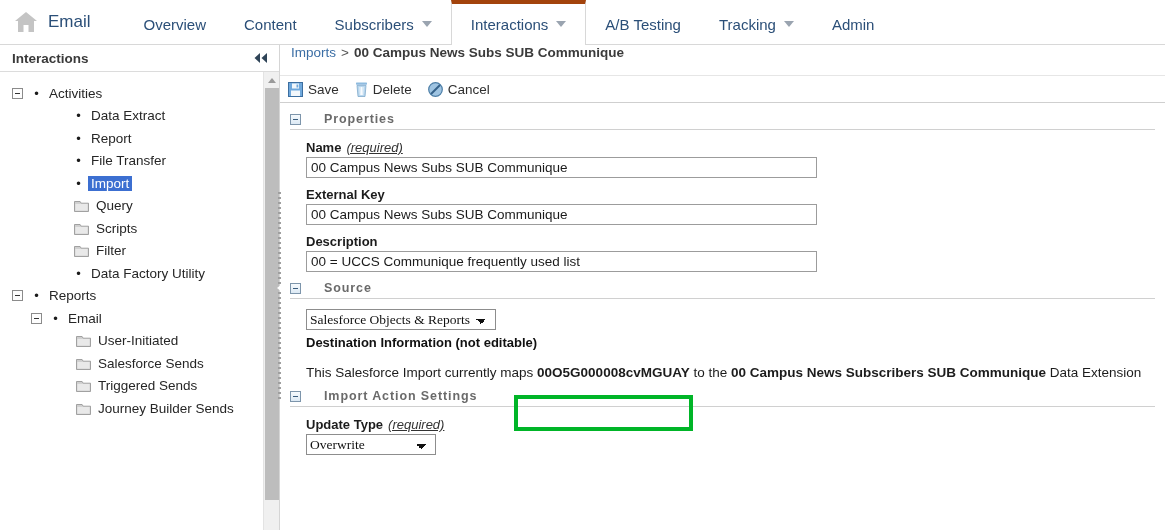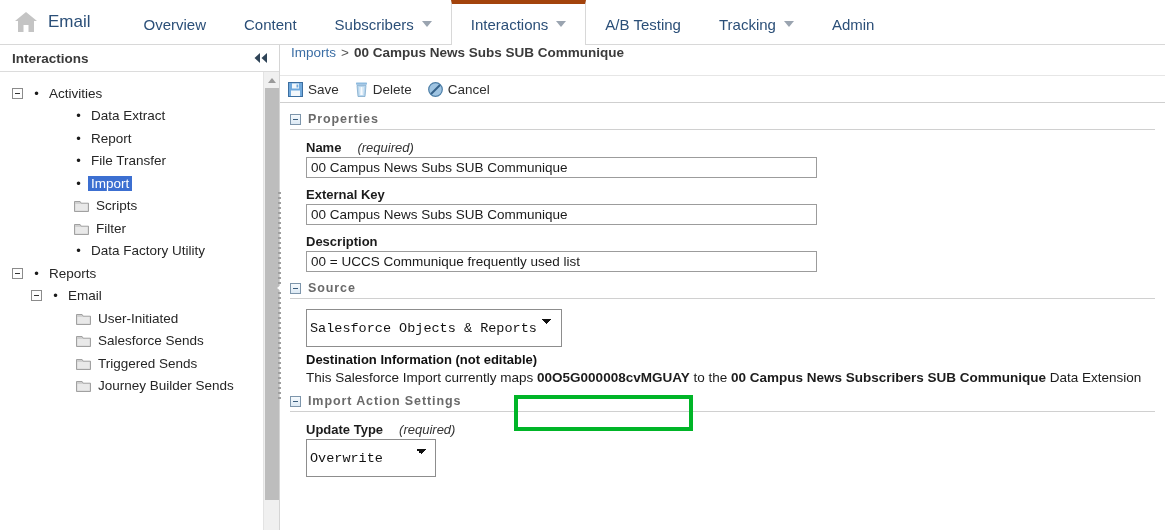--- a/index.html
+++ b/index.html
@@ -222,21 +222,21 @@
     color: #2f2f2f;
     cursor: pointer;
   }
   .tbtn svg { display: block; }
 
   .sec {
     margin: 9px 10px 0 10px;
   }
   .sec-head {
     display: flex; align-items: center;
-    gap: 7px;
+    gap: 23px;
     border-bottom: 1px solid #d0d0d0;
     padding-bottom: 3px;
   }
   .sec-toggle {
     width: 11px; height: 11px;
     border: 1px solid #7d95ab;
     background: linear-gradient(#f6fafd,#dce9f4);
     position: relative;
     cursor: pointer;
     flex: 0 0 11px;
@@ -258,36 +258,37 @@
   .fld-label {
     font-size: 13px;
     font-weight: bold;
     color: #1c1c1c;
     margin-bottom: 2px;
   }
   .fld-label em {
     font-weight: normal;
     font-style: italic;
     color: #333;
-    margin-left: 16px;
+    margin-left: 5px;
+    text-decoration: underline;
   }
   .txt {
     width: 511px; height: 21px;
     border: 1px solid #9c9c9c;
     padding: 0 4px;
     font-family: "Liberation Sans", sans-serif;
     font-size: 13.5px;
     color: #1b1b1b;
     background: #fff;
   }
   .sel {
-    height: 38px;
+    height: 21px;
     border: 1px solid #8d8d8d;
     background: #ffffff;
-    font-family: Liberation Mono, monospace;
+    font-family: Liberation Serif, serif;
     font-size: 13.5px;
     color: #111;
     padding: 0 3px;
     appearance: none;
     -webkit-appearance: none;
     background-image:
       linear-gradient(45deg, transparent 50%, #111 50%),
       linear-gradient(135deg, #111 50%, transparent 50%);
     background-position:
       calc(100% - 14px) 9px,
@@ -295,21 +296,21 @@
     background-size: 5px 5px, 5px 5px;
     background-repeat: no-repeat;
     padding-right: 24px;
   }
   .dest-label {
     font-size: 13px; font-weight: bold; color: #111;
     margin-top: 5px;
   }
   .dest-line {
     font-size: 13.5px; color: #1c1c1c;
-    margin-top: 3px;
+    margin-top: 15px;
     white-space: nowrap;
   }
   .dest-line b { font-weight: bold; }
 
   
   #annot {
     position: absolute;
     left: 234px; top: 350px;
     width: 179px; height: 36px;
     border: 4px solid #00b528;
@@ -393,20 +394,28 @@
             <span class="twisty hidden"></span>
             <span class="bullet">•</span>
             <span class="lbl">Import</span>
           </div>
           <div class="node lv1">
             <span class="twisty hidden"></span>
             <svg class="folder" viewBox="0 0 15 13">
               <path d="M0.5 2.5 L0.5 12.5 L14.5 12.5 L14.5 4.2 L7.2 4.2 L6.1 2.5 Z" fill="#cfcfcf" stroke="#8f8f8f" stroke-width="0.8"></path>
               <path d="M1.4 4.9 L13.6 4.9 L13.6 11.6 L1.4 11.6 Z" fill="#e9e9e9"></path>
             </svg>
+            <span class="lbl">Query</span>
+          </div>
+          <div class="node lv1">
+            <span class="twisty hidden"></span>
+            <svg class="folder" viewBox="0 0 15 13">
+              <path d="M0.5 2.5 L0.5 12.5 L14.5 12.5 L14.5 4.2 L7.2 4.2 L6.1 2.5 Z" fill="#cfcfcf" stroke="#8f8f8f" stroke-width="0.8"></path>
+              <path d="M1.4 4.9 L13.6 4.9 L13.6 11.6 L1.4 11.6 Z" fill="#e9e9e9"></path>
+            </svg>
             <span class="lbl">Scripts</span>
           </div>
           <div class="node lv1">
             <span class="twisty hidden"></span>
             <svg class="folder" viewBox="0 0 15 13">
               <path d="M0.5 2.5 L0.5 12.5 L14.5 12.5 L14.5 4.2 L7.2 4.2 L6.1 2.5 Z" fill="#cfcfcf" stroke="#8f8f8f" stroke-width="0.8"></path>
               <path d="M1.4 4.9 L13.6 4.9 L13.6 11.6 L1.4 11.6 Z" fill="#e9e9e9"></path>
             </svg>
             <span class="lbl">Filter</span>
           </div>

